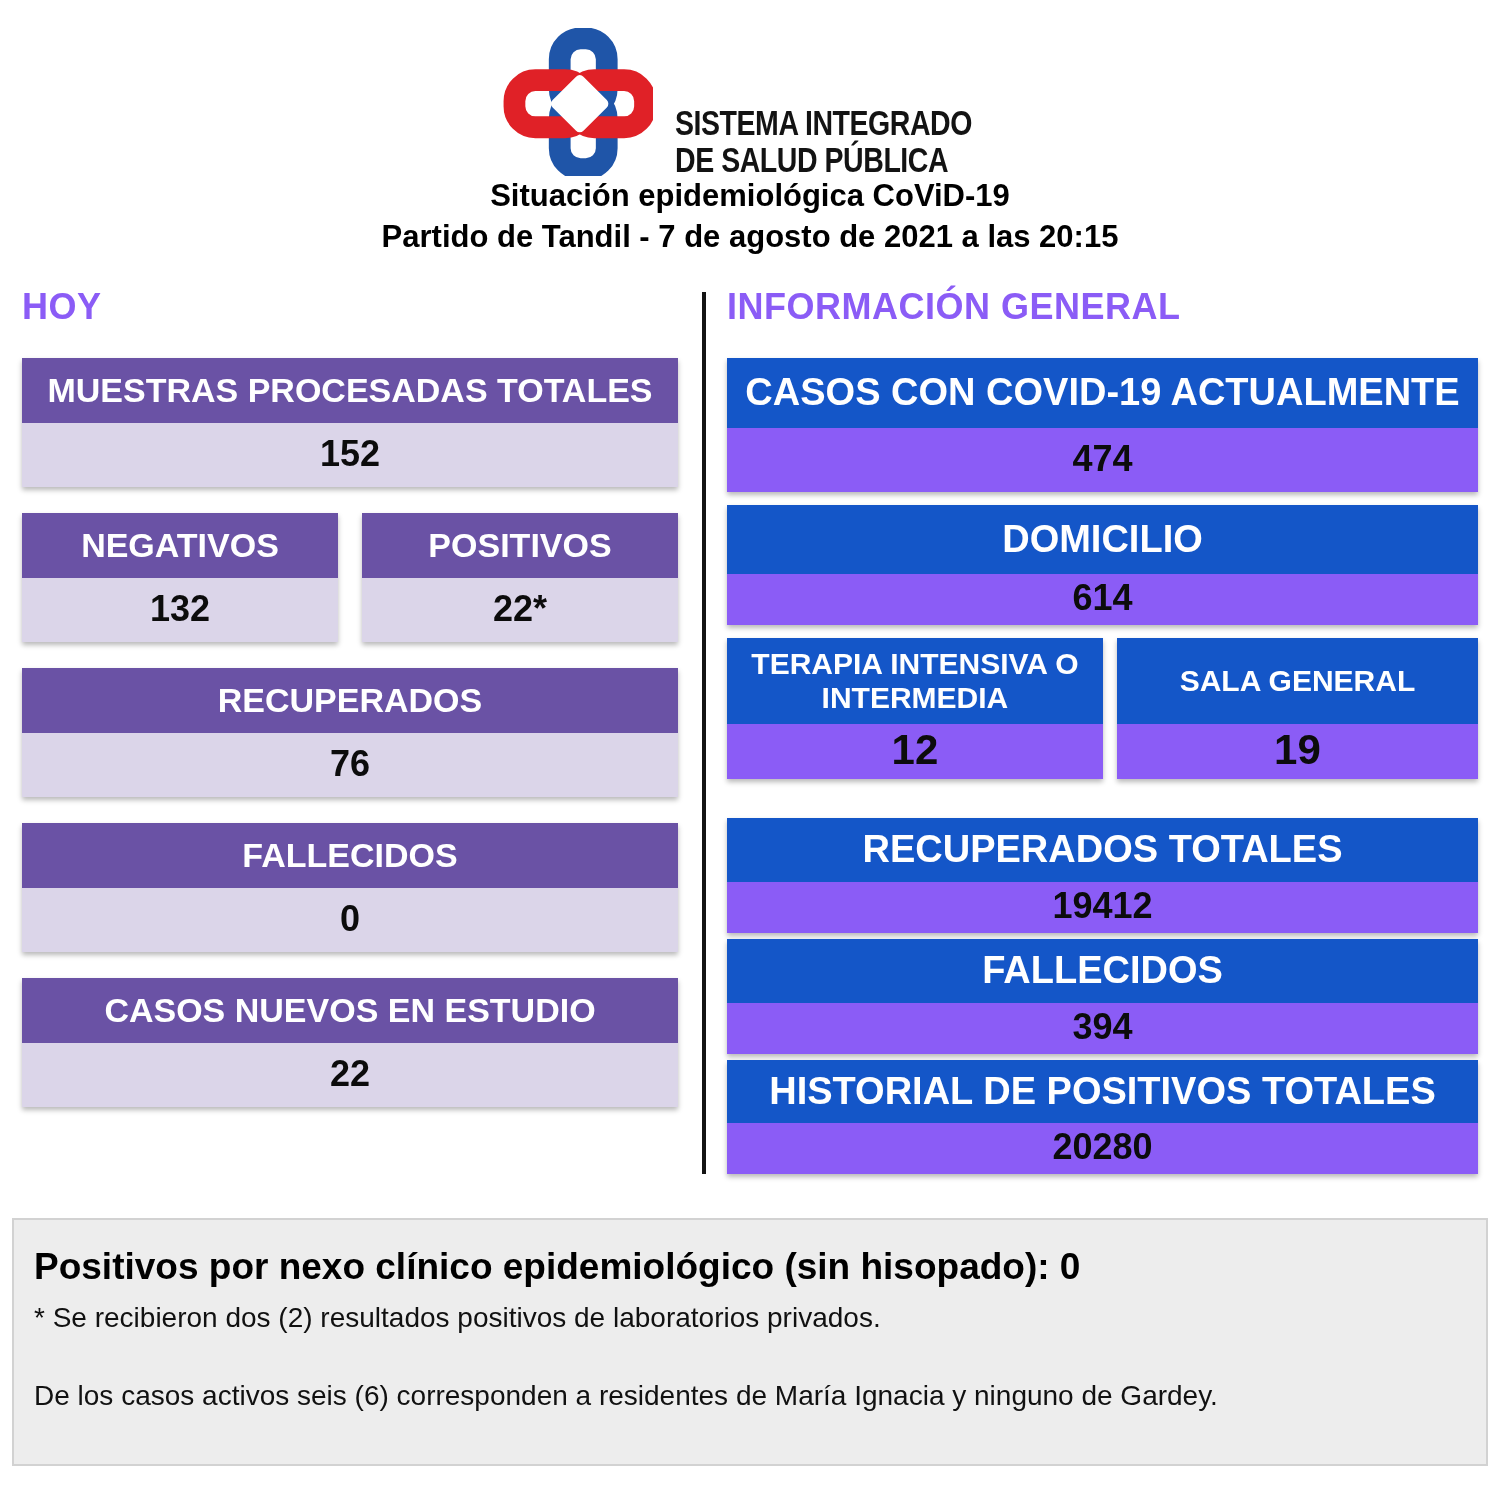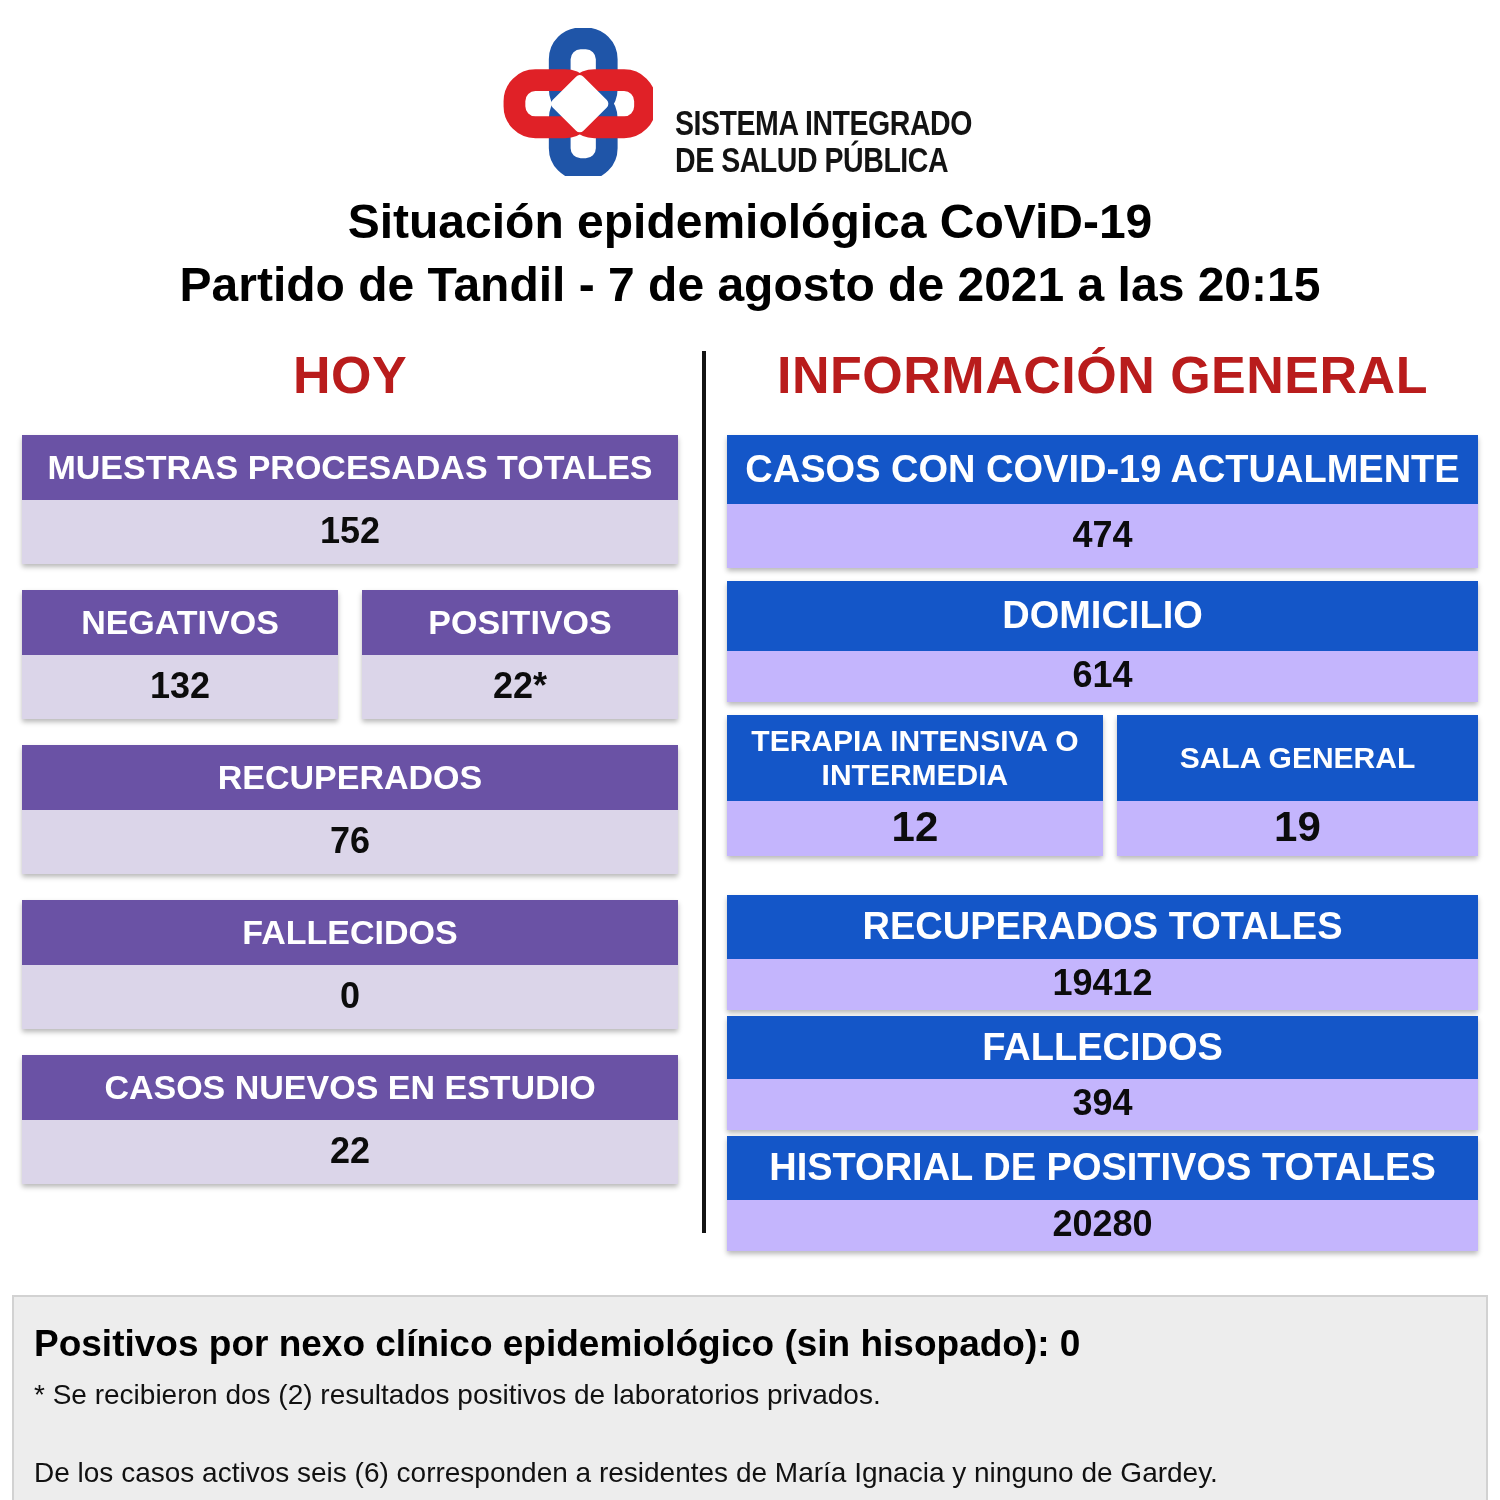--- a/index.html
+++ b/index.html
@@ -18,46 +18,46 @@
   }
   .logo-mark{width:150px;height:148px;flex:0 0 auto;}
   .logo-text{
     color:#131313;font-weight:bold;font-size:31px;line-height:1.08;
     letter-spacing:-0.5px;transform:scale(0.92,1.12);transform-origin:left center;
     white-space:nowrap;
   }
   
   .title{
     text-align:center;font-weight:bold;color:#000;
-    font-size:48px;line-height:1.32;margin-top:14px;
+    font-size:31px;line-height:1.32;
   }
   
   .columns{display:flex;align-items:flex-start;padding:0 22px;margin-top:28px;}
   .col-left{width:656px;flex:0 0 auto;}
   .divider{width:4px;background:#141414;height:882px;margin:6px 21px 0 24px;flex:0 0 auto;}
   .col-right{flex:1 1 auto;min-width:0;}
   .col-heading{
-    text-align:center;font-weight:bold;color:#b91c1c;
-    font-size:52px;margin:0 0 30px 0;letter-spacing:0.5px;
+    font-weight:bold;color:#8b5cf6;
+    font-size:36px;margin:0 0 30px 0;letter-spacing:0.5px;
   }
   
   .box{margin-bottom:26px;box-shadow:0 3px 5px rgba(0,0,0,0.28);}
   .box-header{
     color:#ffffff;font-weight:bold;text-align:center;
     display:flex;align-items:center;justify-content:center;
     padding:13px 10px;font-size:34px;line-height:1.15;
   }
   .box-value{
     color:#0c0c0c;font-weight:bold;text-align:center;
     font-size:36px;padding:13px 0 15px 0;line-height:1.0;
   }
   .purple .box-header{background:#6A52A5;}
   .purple .box-value{background:#DBD5E9;}
   .blue .box-header{background:#1456C8;font-size:38px;}
-  .blue .box-value{background:#c4b5fd;}
+  .blue .box-value{background:#8b5cf6;}
   .split{display:flex;}
   .split-l{gap:24px;}
   .split-l .box{flex:1 1 0;}
   .split-r{gap:14px;}
   .split-r .box-header{min-height:70px;padding-top:8px;padding-bottom:8px;font-size:30px;}
   .split-r .box-value{padding:5px 0 8px 0;font-size:42px;}
   .box-terapia{flex:51 1 0;}
   .box-sala{flex:49 1 0;}
   .tight{margin-bottom:13px;}
   .snug{margin-bottom:6px;}

